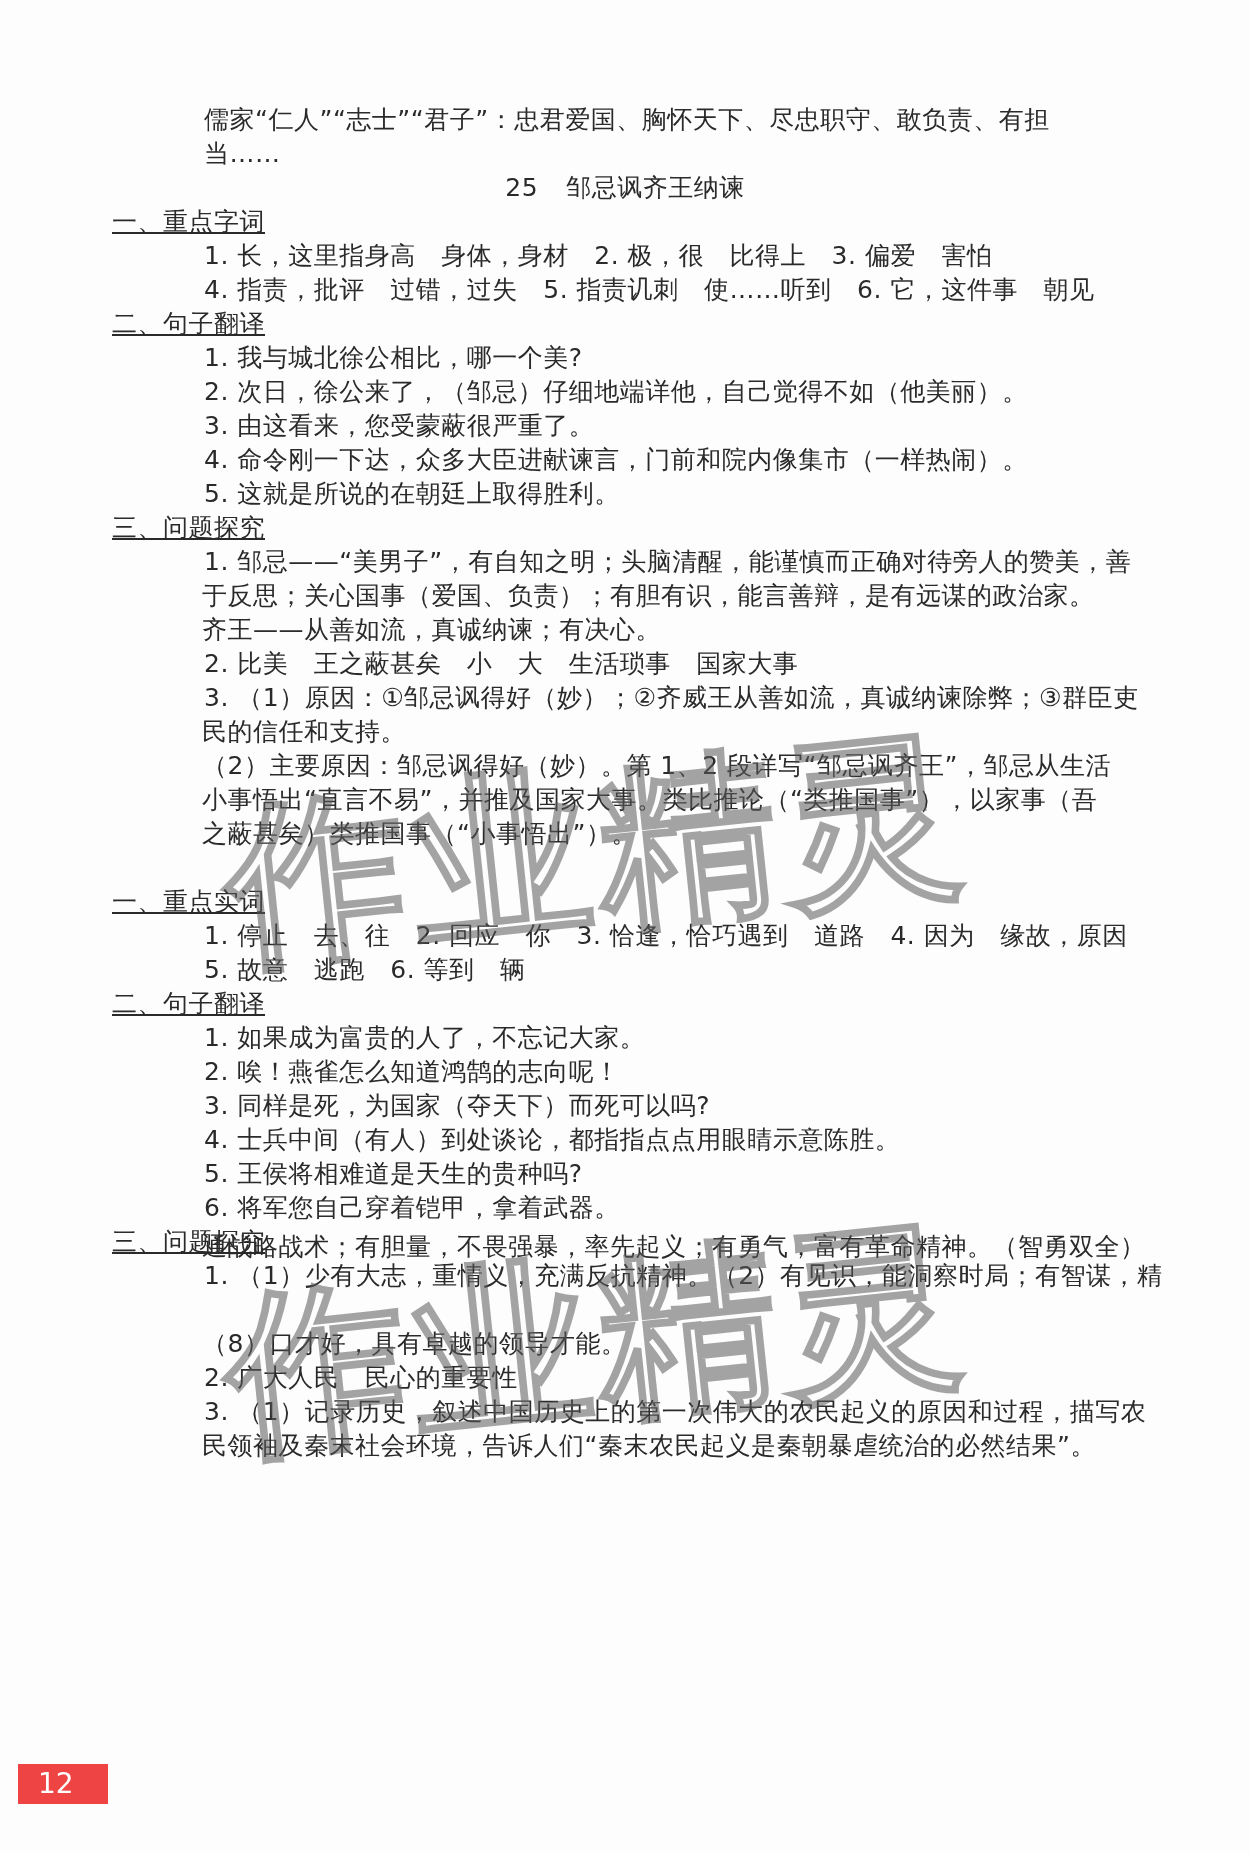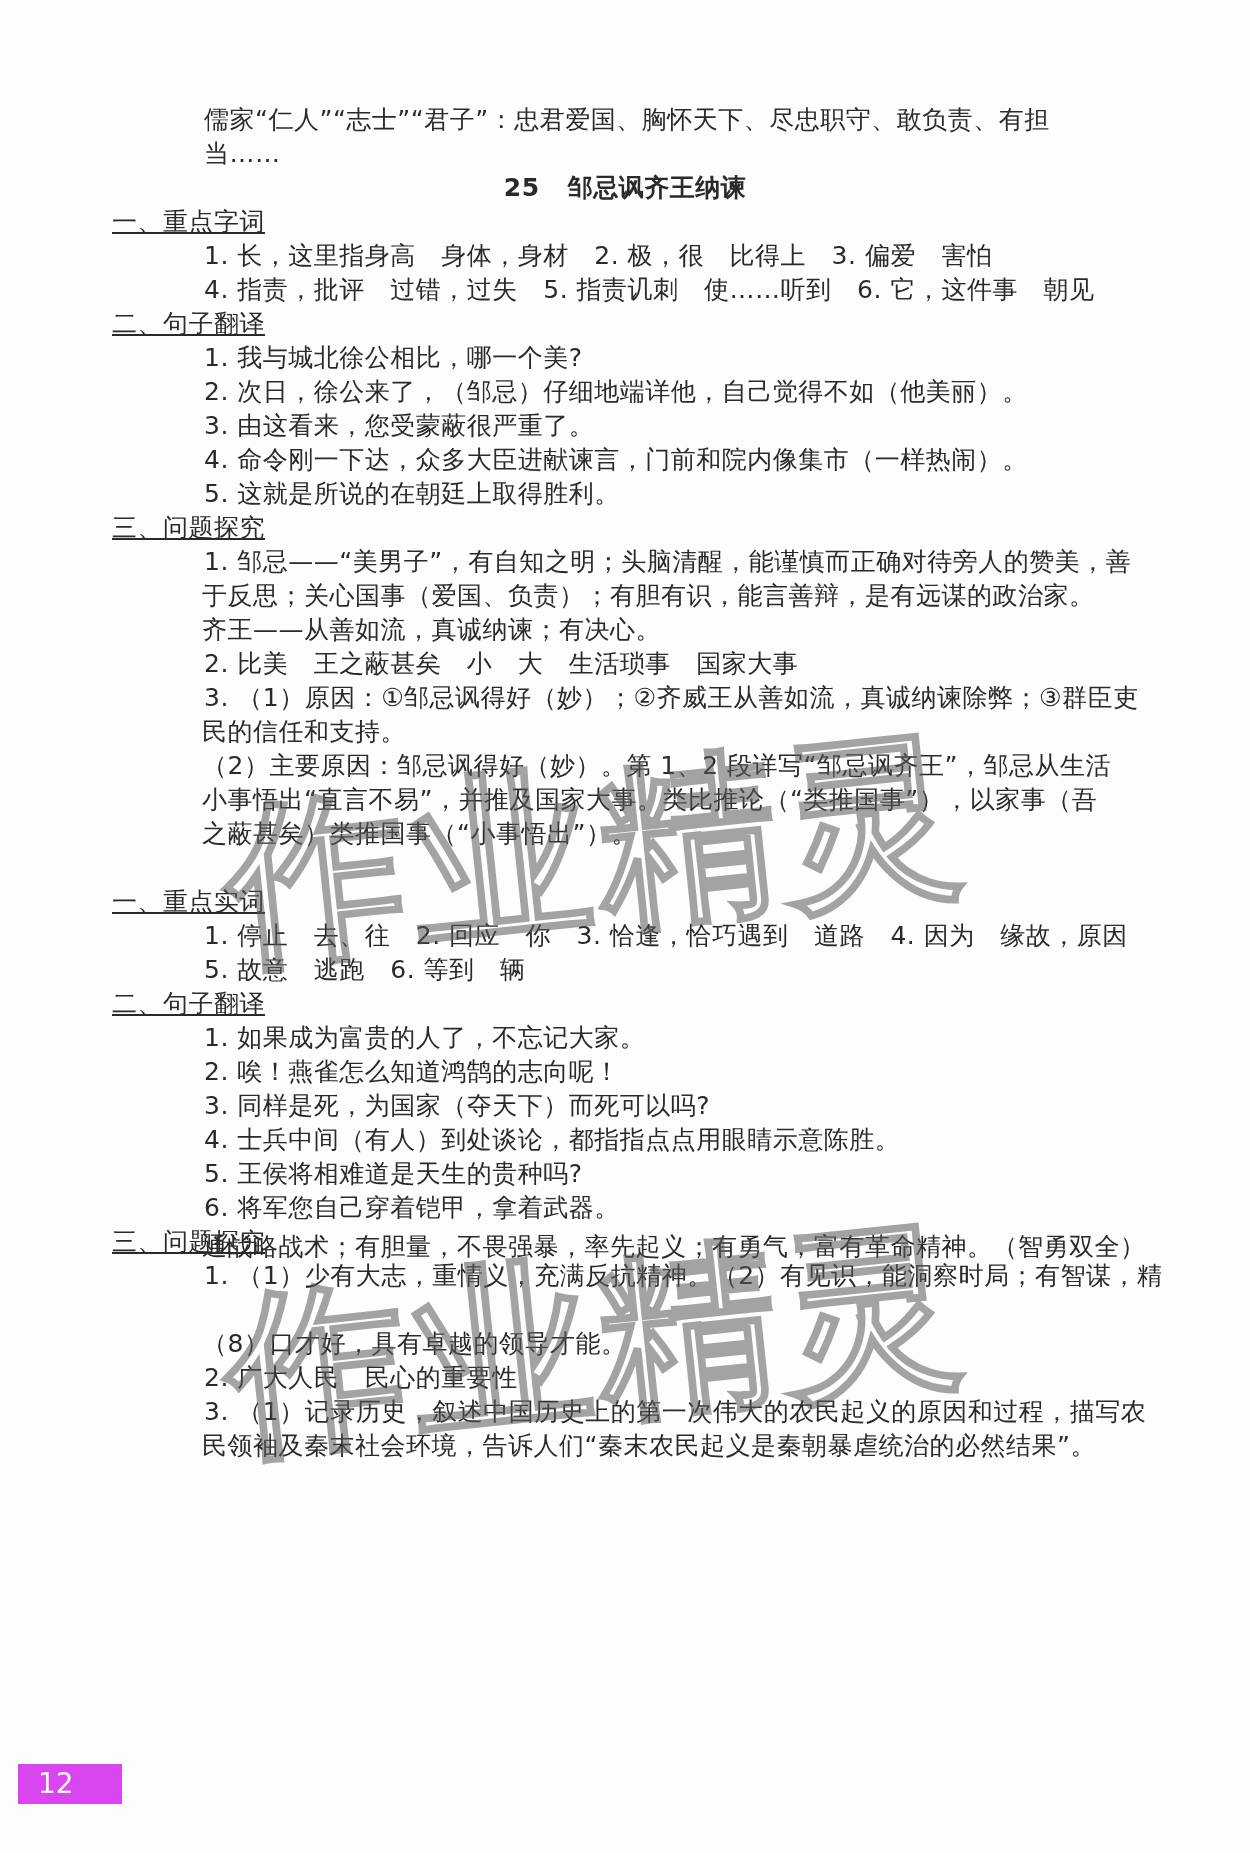--- a/index.html
+++ b/index.html
@@ -7,24 +7,24 @@
     width: 1250px; height: 1853px; background: #fdfdfd; position: relative; overflow: hidden;
     font-family: "DejaVu Sans", "Liberation Sans", sans-serif; color: #2a2a2a;
   }
   .page { position: absolute; left: 0; top: 0; width: 1250px; height: 1853px; }
   .line {
     position: absolute; font-size: 25px; line-height: 34px; white-space: nowrap; letter-spacing: 0.5px;
   }
   .h-sec { left: 112px; text-decoration: underline; }
   .l1 { left: 168px; margin-left: 36px; }
   .l2 { left: 202px; }
-  .title { left: 0; width: 1250px; text-align: center; font-size: 25px; font-weight: bold; }
+  .title { left: 0; width: 1250px; text-align: center; font-size: 25px; }
   .title .num { margin-right: 28px; }
   .page-badge {
-    position: absolute; left: 18px; top: 1764px; width: 104px; height: 40px; background: #d946ef;
+    position: absolute; left: 18px; top: 1764px; width: 90px; height: 40px; background: #ef4444;
     color: #fff; font-size: 28px; line-height: 40px; padding-left: 20px; box-sizing: border-box;
   }
   .watermark {
     position: absolute; font-size: 180px; font-weight: bold; color: transparent;
     -webkit-text-stroke: 2px rgba(90,90,90,0.55); transform: rotate(-6deg); letter-spacing: 6px;
     pointer-events: none; white-space: nowrap;
   }
 </style>
 </head>
 <body>

